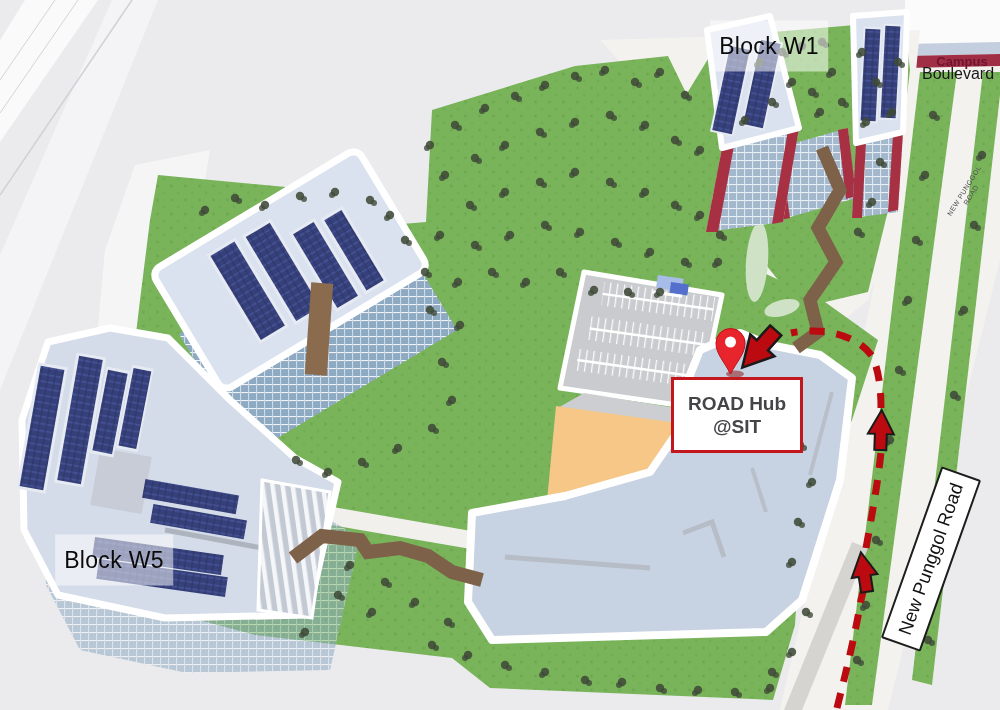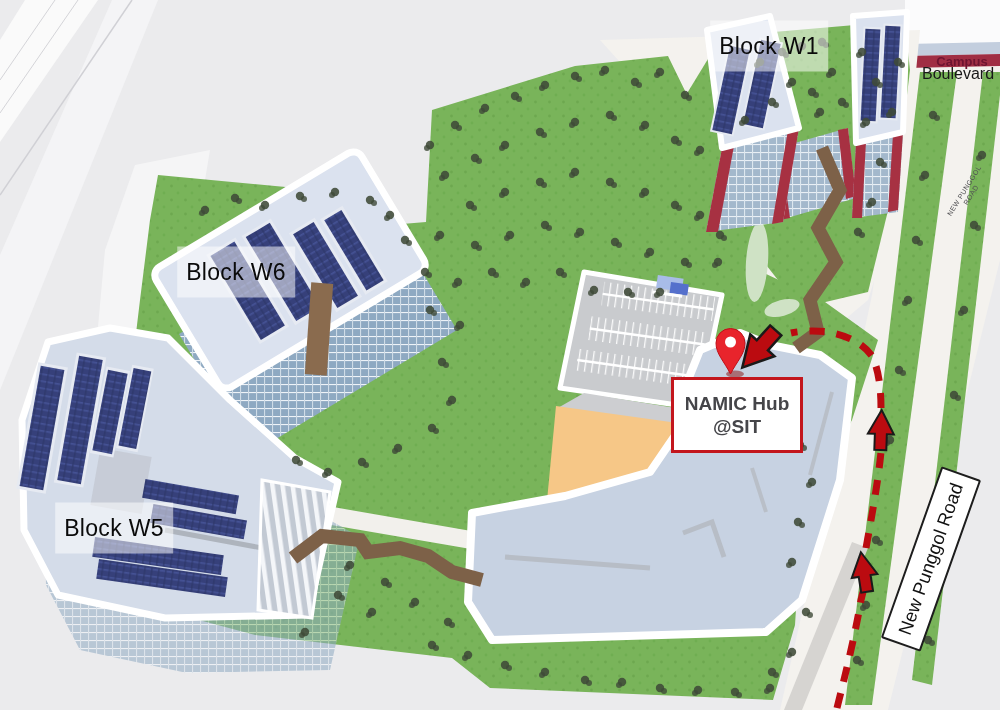--- a/index.html
+++ b/index.html
@@ -457,25 +457,24 @@
   </g>
 
   <g>
     <ellipse cx="735" cy="374" rx="9" ry="3.5" fill="#8d1b1b" opacity=".55"></ellipse>
     <path d="M 730.5 374 C 724 361 716 354 716 343 A 14.5 14.5 0 1 1 745 343 C 745 354 737 361 730.5 374 Z" fill="var(--pin-red)" stroke="#c01018" stroke-width="1"></path>
     <circle cx="730.5" cy="342" r="5.5" fill="#ffffff"></circle>
   </g>
 </svg>
 
 <div class="blk-label" style="left:769px;top:46px">Block W1</div>
-<div class="blk-label" style="left:236px;top:272px">Block W6</div>
-<div class="blk-label" style="left:114px;top:528px">Block W5</div>
+<div class="blk-label" style="left:114px;top:560px">Block W5</div>
 
 <div class="callout">
-  <div>NAMIC Hub</div>
+  <div>ROAD Hub</div>
   <div>@SIT</div>
 </div>
 
 <div class="roadsign">New Punggol Road</div>
 
 <div class="blvd-campus">Campus</div>
 <div class="blvd-boulevard">Boulevard</div>
 
 <div class="npr-small">
   <div>NEW PUNGGOL</div>

